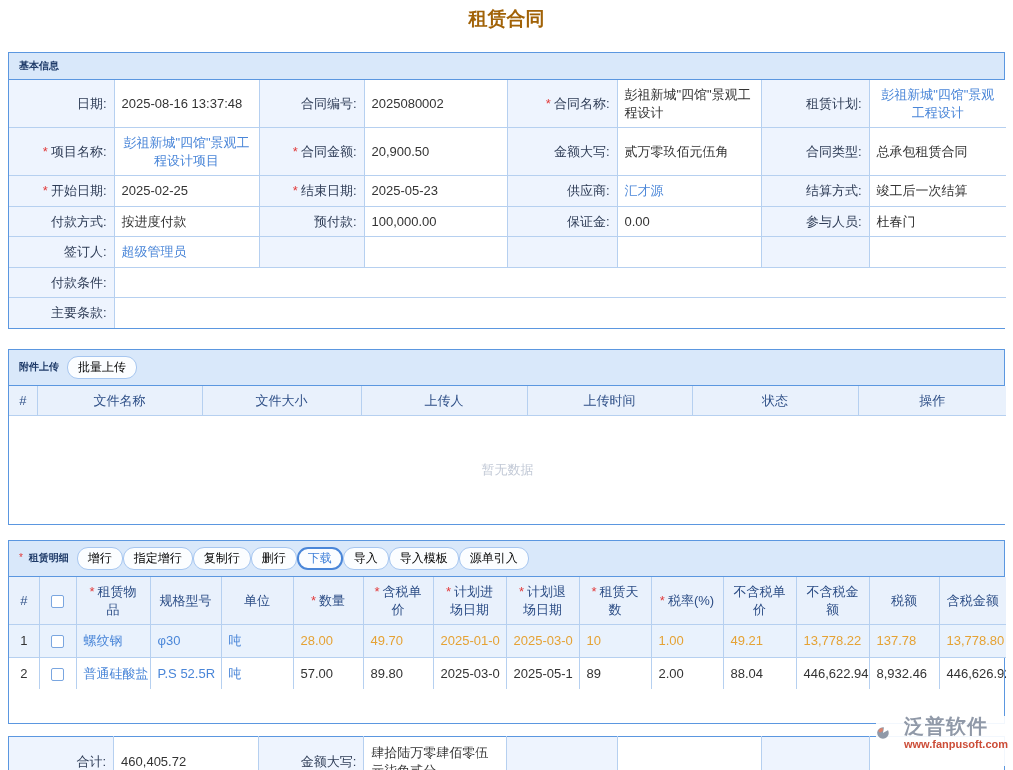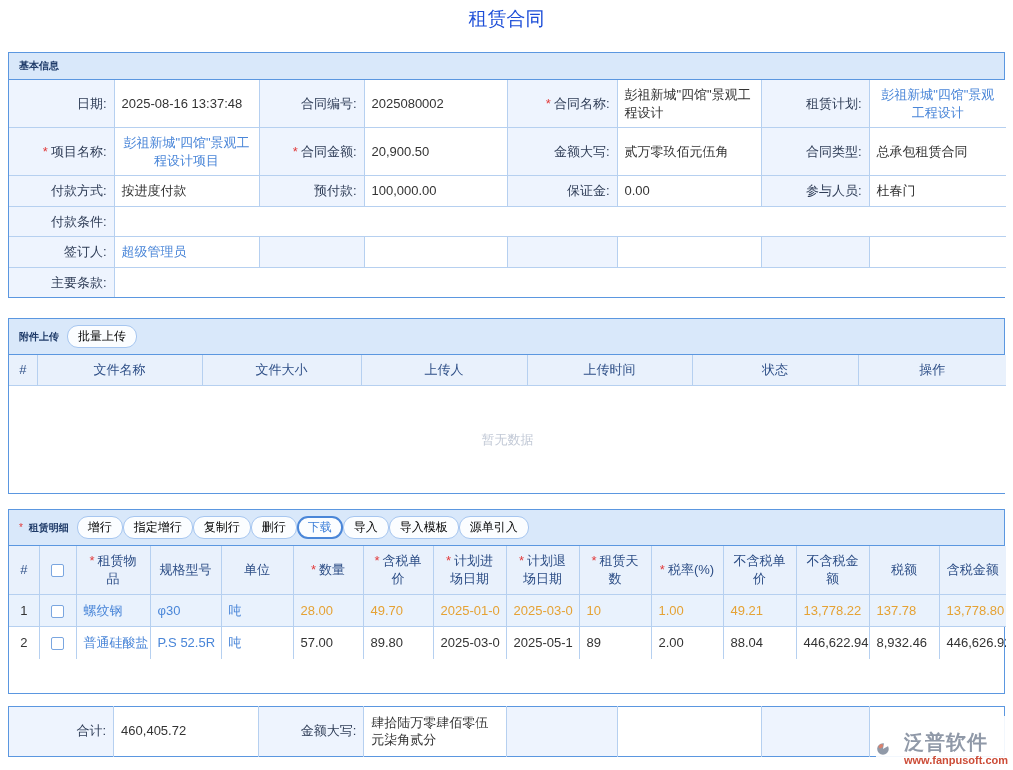--- a/index.html
+++ b/index.html
@@ -1,17 +1,17 @@
 <!DOCTYPE html>
 <html><head>
 <meta charset="utf-8">
 <style>
   * { margin:0; padding:0; box-sizing:border-box; }
   html,body { width:1013px; height:770px; background:#fff; font-family:"Liberation Sans","DejaVu Sans",sans-serif; overflow:hidden; }
-  .page-title { text-align:center; font-size:19px; font-weight:normal; color:#1d4ed8; padding-top:6px; }
+  .page-title { text-align:center; font-size:19px; font-weight:bold; color:#a16207; padding-top:6px; }
 
   .section { border:1px solid #5b97e0; margin:0 8px; background:#fff; }
   .sec-band { background:#d9e8fa; border-bottom:1px solid #5b97e0; padding:6px 10px; display:flex; align-items:center; gap:8px; }
   .sec-title { font-size:10px; font-weight:bold; color:#1e3a68; }
   .req { color:#e23b3b; margin-right:3px; font-weight:normal; }
 
   table { border-collapse:collapse; width:100%; table-layout:fixed; font-size:13px; }
   td, th { border:1px solid #b6d0f0; padding:6px 7px; line-height:1.35; overflow:hidden; white-space:nowrap; }
   tr > td:first-child, tr > th:first-child { border-left:none; }
   tr > td:last-child, tr > th:last-child { border-right:none; }
@@ -37,21 +37,21 @@
   #lease-table .num { text-align:center; color:#333; }
   tr.hl td { background:#e9f2fd; }
   tr.hl .num { color:#e5a234; }
   tr.hl td.plain { color:#e5a234; }
   td.plain { color:#333; }
   .lease-spacer { height:34px; }
 
   .summary-table { margin:12px 8px 0 8px; width:997px; border:1px solid #5b97e0; }
   .summary-table td { padding:7px 7px; }
 
-  .watermark { position:absolute; left:876px; top:716px; width:132px; height:50px; background:rgba(255,255,255,0.92); display:flex; align-items:flex-end; gap:14px; }
+  .watermark { position:absolute; left:876px; top:716px; width:132px; height:50px; background:rgba(255,255,255,0.92); display:flex; align-items:flex-start; gap:14px; }
   .wm-text { display:flex; flex-direction:column; align-items:flex-start; }
   .wm-brand { font-size:20px; color:#9099a8; font-weight:bold; letter-spacing:1px; line-height:1; }
   .wm-url { font-size:11px; color:#cc4d38; font-weight:bold; margin-top:2px; }
 
   .gap20 { height:20px; } .gap15 { height:15px; }
 </style>
 </head>
 <body>
 
 <div class="page-title">租赁合同</div>
@@ -87,42 +87,52 @@
           <td class="lbl"><span class="req">*</span>项目名称:</td>
           <td class="val center wrap"><span class="link">彭祖新城"四馆"景观工程设计项目</span></td>
           <td class="lbl"><span class="req">*</span>合同金额:</td>
           <td class="val">20,900.50</td>
           <td class="lbl">金额大写:</td>
           <td class="val">贰万零玖佰元伍角</td>
           <td class="lbl">合同类型:</td>
           <td class="val">总承包租赁合同</td>
         </tr>
         <tr>
+          <td class="lbl"><span class="req">*</span>开始日期:</td>
+          <td class="val">2025-02-25</td>
+          <td class="lbl"><span class="req">*</span>结束日期:</td>
+          <td class="val">2025-05-23</td>
+          <td class="lbl">供应商:</td>
+          <td class="val"><span class="link">汇才源</span></td>
+          <td class="lbl">结算方式:</td>
+          <td class="val">竣工后一次结算</td>
+        </tr>
+        <tr>
           <td class="lbl">付款方式:</td>
           <td class="val">按进度付款</td>
           <td class="lbl">预付款:</td>
           <td class="val">100,000.00</td>
           <td class="lbl">保证金:</td>
           <td class="val">0.00</td>
           <td class="lbl">参与人员:</td>
           <td class="val">杜春门</td>
         </tr>
         <tr>
-          <td class="lbl">付款条件:</td>
-          <td class="val" colspan="7">&nbsp;</td>
-        </tr>
-        <tr>
           <td class="lbl">签订人:</td>
           <td class="val"><span class="link">超级管理员</span></td>
           <td class="lbl"></td>
           <td class="val">&nbsp;</td>
           <td class="lbl"></td>
           <td class="val">&nbsp;</td>
           <td class="lbl"></td>
           <td class="val">&nbsp;</td>
+        </tr>
+        <tr>
+          <td class="lbl">付款条件:</td>
+          <td class="val" colspan="7">&nbsp;</td>
         </tr>
         <tr>
           <td class="lbl">主要条款:</td>
           <td class="val" colspan="7">&nbsp;</td>
         </tr>
       </tbody>
   </table>
 </div>
 
 <div class="gap20"></div>

